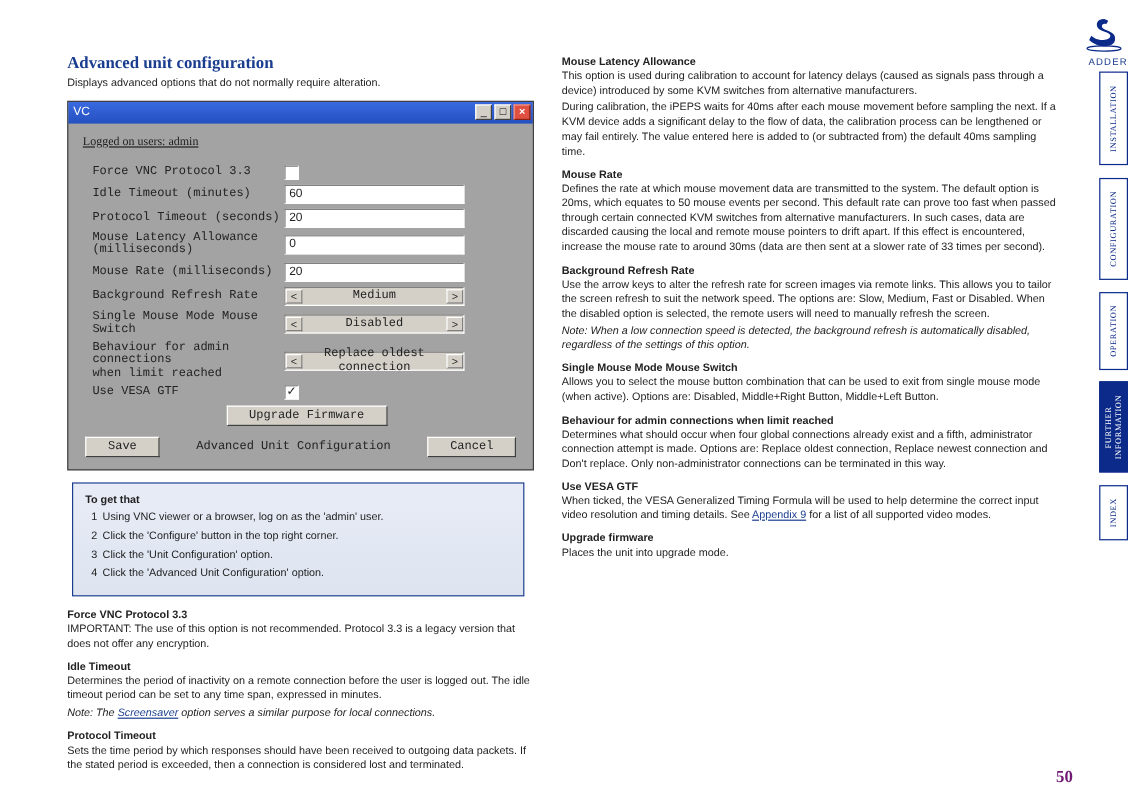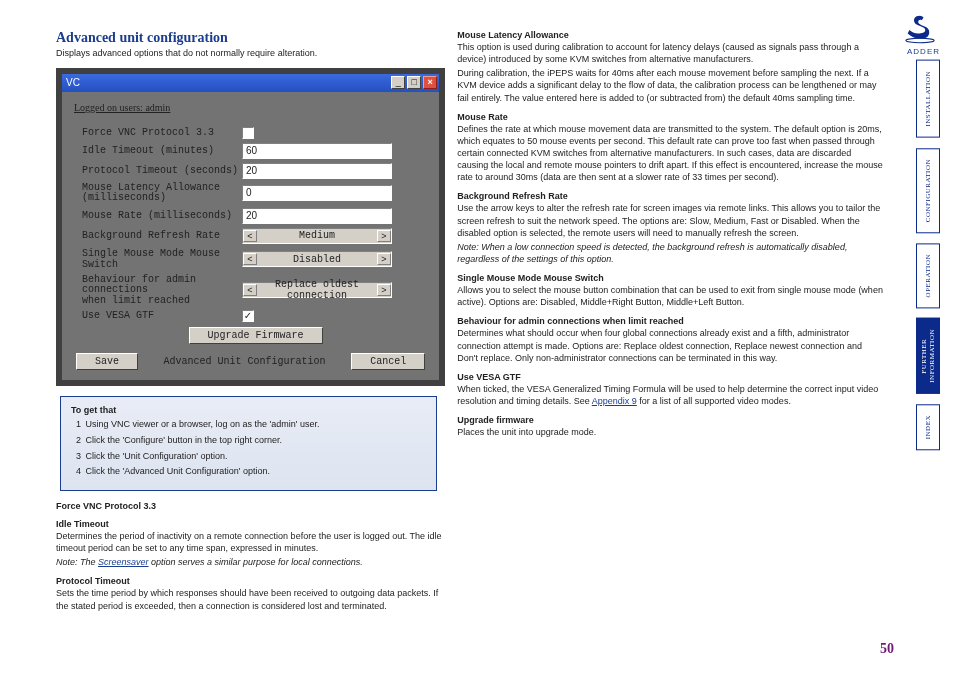--- a/index.html
+++ b/index.html
@@ -1,29 +1,29 @@
 <!DOCTYPE html>
 <html><head>
 <meta charset="utf-8">
 <style>
   * { box-sizing: border-box; margin: 0; padding: 0; }
   body { width: 954px; height: 675px; background: #fff; font-family: Arial, Helvetica, sans-serif; font-size: 9px; color: #222; position: relative; overflow: hidden; }
-  .page { position: relative; width: 100%; height: 100%; padding: 30px 70px 20px 56px; display: flex; gap: 12px; }
+  .page { position: relative; width: 100%; height: 100%; padding: 46px 70px 20px 56px; display: flex; gap: 23px; }
   .col { flex: 1 1 50%; min-width: 0; }
   .col-left { flex: 0 0 47%; }
   .col-right { flex: 1 1 53%; }
   h1.title { color: #1a3d8f; font-family: Georgia, 'Times New Roman', serif; font-weight: bold; font-size: 14px; margin-bottom: 2px; }
   .intro { margin-bottom: 8px; line-height: 1.3; }
   h2.sub { font-weight: bold; font-size: 9px; margin-top: 8px; margin-bottom: 1px; }
   p.body { line-height: 1.35; margin-bottom: 2px; }
   p.note { font-style: italic; line-height: 1.35; margin-bottom: 2px; }
   a.link { color: #1a3d8f; text-decoration: underline; }
 
   
-  .dlg { width: 100%; border: 6px solid #404040; background: #737373; margin-bottom: 10px; font-family: "Courier New", monospace; font-size: 10px; }
+  .dlg { width: 100%; border: 1px solid #404040; background: #a3a3a3; margin-bottom: 10px; font-family: "Courier New", monospace; font-size: 10px; }
   .dlg-titlebar { height: 18px; background: linear-gradient(#3a6ae0,#2450c0); display: flex; align-items: center; justify-content: space-between; padding: 0 2px 0 4px; color: #fff; font-family: Arial; font-size: 10px; }
   .dlg-titlebar .icons { display: flex; gap: 2px; }
   .winbtn { width: 14px; height: 13px; background: #d4d0c8; border: 1px solid #fff; border-right-color: #404040; border-bottom-color: #404040; font-size: 9px; line-height: 11px; text-align: center; color:#000; }
   .winbtn.close { background: #e05040; color:#fff; border-color:#f0a090; border-right-color:#8d2010; border-bottom-color:#8d2010; font-family: Arial; font-weight:bold; }
   .dlg-body { padding: 6px 10px 10px 10px; }
   .dlg-status { font-family: Liberation Serif, serif; font-size: 10px; padding: 4px 0 14px 2px; text-decoration: underline; }
   .frm { margin-left: 10px; }
   .row { display: flex; align-items: center; margin-bottom: 4px; }
   .row .lab { flex: 0 0 160px; font-family: "Courier New", monospace; font-size: 10px; line-height: 1.15; }
   .row .lab.twoline { line-height: 1.05; }
@@ -147,20 +147,21 @@
       <h3>To get that</h3>
       <ol>
         <li><span class="num">1</span> <span>Using VNC viewer or a browser, log on as the 'admin' user.</span></li>
         <li><span class="num">2</span> <span>Click the 'Configure' button in the top right corner.</span></li>
         <li><span class="num">3</span> <span>Click the 'Unit Configuration' option.</span></li>
         <li><span class="num">4</span> <span>Click the 'Advanced Unit Configuration' option.</span></li>
       </ol>
     </div>
 
     <h2 class="sub">Force VNC Protocol 3.3</h2>
+    <p class="body">IMPORTANT: The use of this option is not recommended. Protocol 3.3 is a legacy version that does not offer any encryption.</p>
 
     <h2 class="sub">Idle Timeout</h2>
     <p class="body">Determines the period of inactivity on a remote connection before the user is logged out. The idle timeout period can be set to any time span, expressed in minutes.</p>
     <p class="note">
       <span>Note: The </span><a class="link">Screensaver</a><span> option serves a similar purpose for local connections.</span>
     </p>
 
     <h2 class="sub">Protocol Timeout</h2>
     <p class="body">Sets the time period by which responses should have been received to outgoing data packets. If the stated period is exceeded, then a connection is considered lost and terminated.</p>
   </div>

